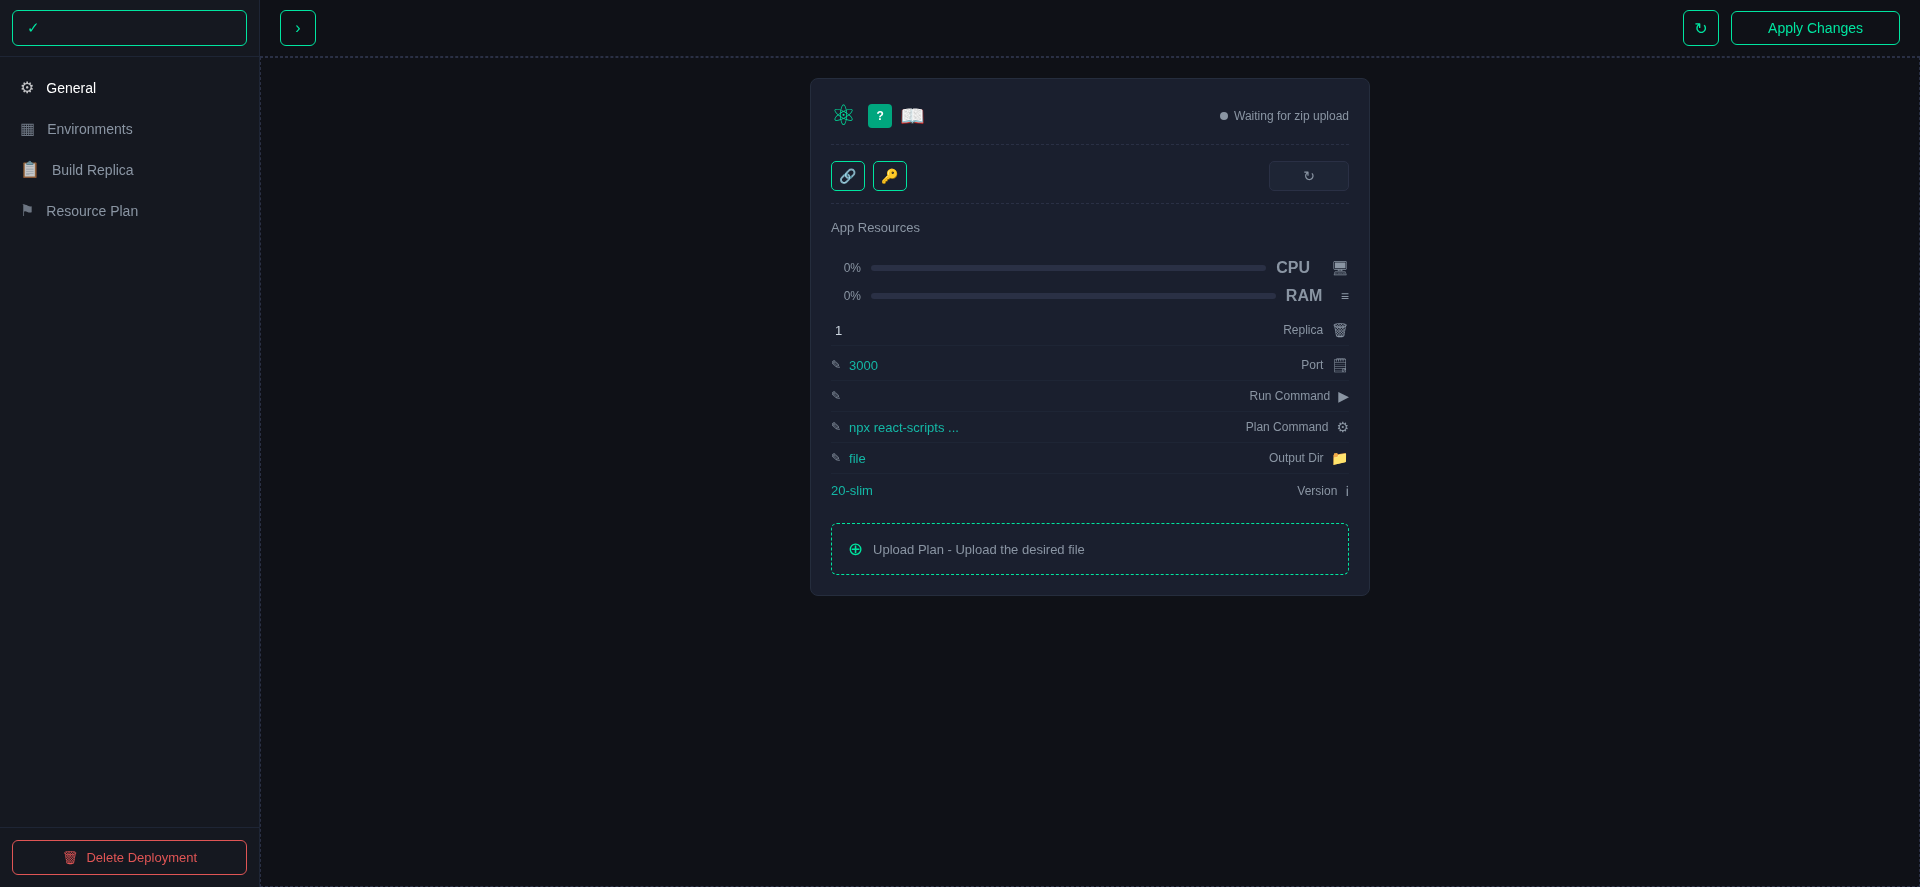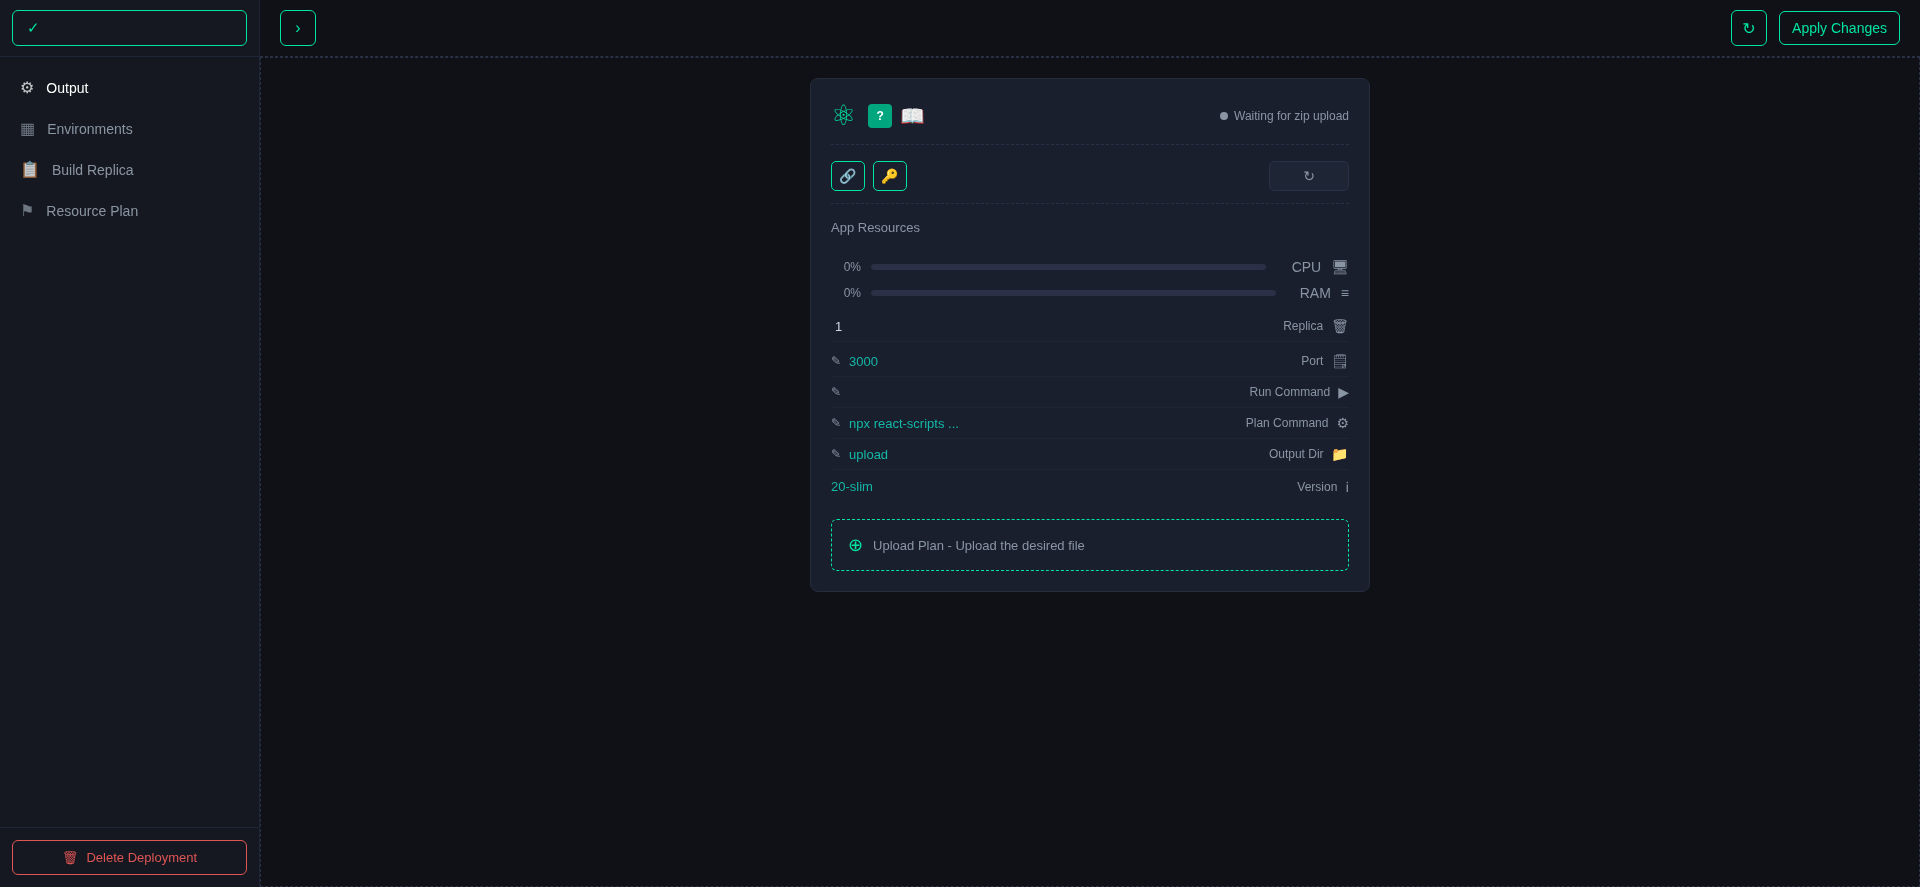--- a/index.html
+++ b/index.html
@@ -150,21 +150,21 @@
       justify-content: center;
       cursor: pointer;
       font-size: 16px;
     }
 
     .apply-btn {
       background: transparent;
       border: 1.5px solid #00e5a0;
       border-radius: 6px;
       color: #00e5a0;
-      padding: 8px 12px;
+      padding: 8px 36px;
       cursor: pointer;
       font-size: 14px;
       font-weight: 500;
     }
 
     
     .content-area {
       flex: 1;
       display: flex;
       align-items: flex-start;
@@ -309,25 +309,26 @@
       overflow: hidden;
     }
 
     .progress-bar-fill {
       height: 100%;
       background: #3a4560;
       border-radius: 3px;
     }
 
     .resource-name {
-      font-size: 14px;
+      font-size: 16px;
       color: #8a95a3;
       width: 45px;
-      text-align: right;
+      text-align: left;
       flex-shrink: 0;
+      font-weight: bold;
     }
 
     .resource-icon {
       color: #8a95a3;
       font-size: 14px;
       flex-shrink: 0;
     }
 
     
     .config-rows {
@@ -424,21 +425,21 @@
 <div class="sidebar">
   <div class="sidebar-top">
     <button class="sidebar-status-btn">
       <span class="check-icon">✓</span>
     </button>
   </div>
 
   <nav class="sidebar-nav">
     <div class="nav-item active">
       <span class="nav-icon">⚙</span>
-      <span>Output</span>
+      <span>General</span>
     </div>
     <div class="nav-item">
       <span class="nav-icon">▦</span>
       <span>Environments</span>
     </div>
     <div class="nav-item">
       <span class="nav-icon">📋</span>
       <span>Build Replica</span>
     </div>
     <div class="nav-item">
@@ -547,21 +548,21 @@
 
         <div class="config-row">
           <span class="edit-icon">✎</span>
           <span class="config-value">npx react-scripts ...</span>
           <span class="config-name">Plan Command</span>
           <span class="config-action-icon">⚙</span>
         </div>
 
         <div class="config-row">
           <span class="edit-icon">✎</span>
-          <span class="config-value">upload</span>
+          <span class="config-value">file</span>
           <span class="config-name">Output Dir</span>
           <span class="config-action-icon">📁</span>
         </div>
 
         <div class="config-row">
           <span class="config-value">20-slim</span>
           <span class="config-name">Version</span>
           <span class="config-action-icon">ℹ</span>
         </div>
 

